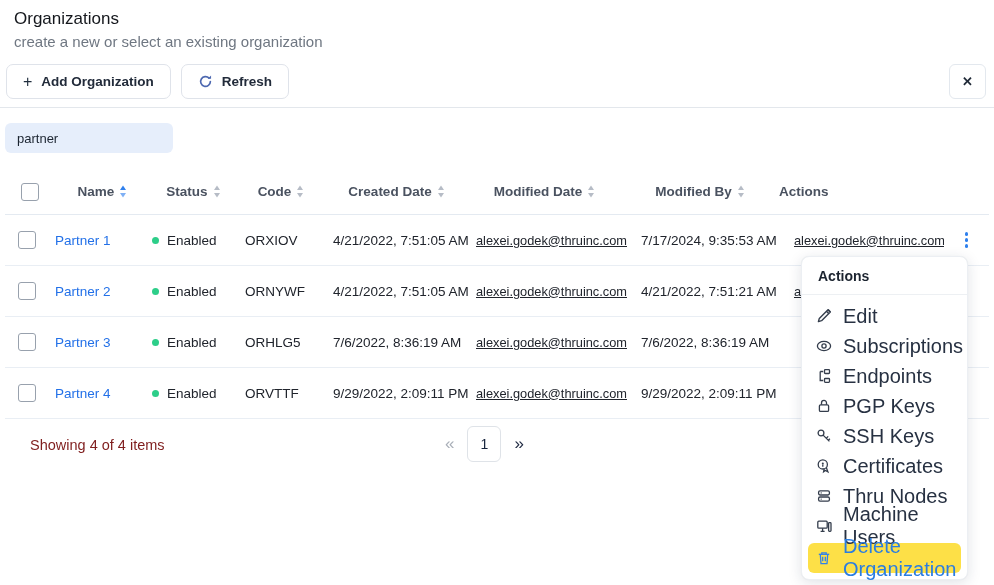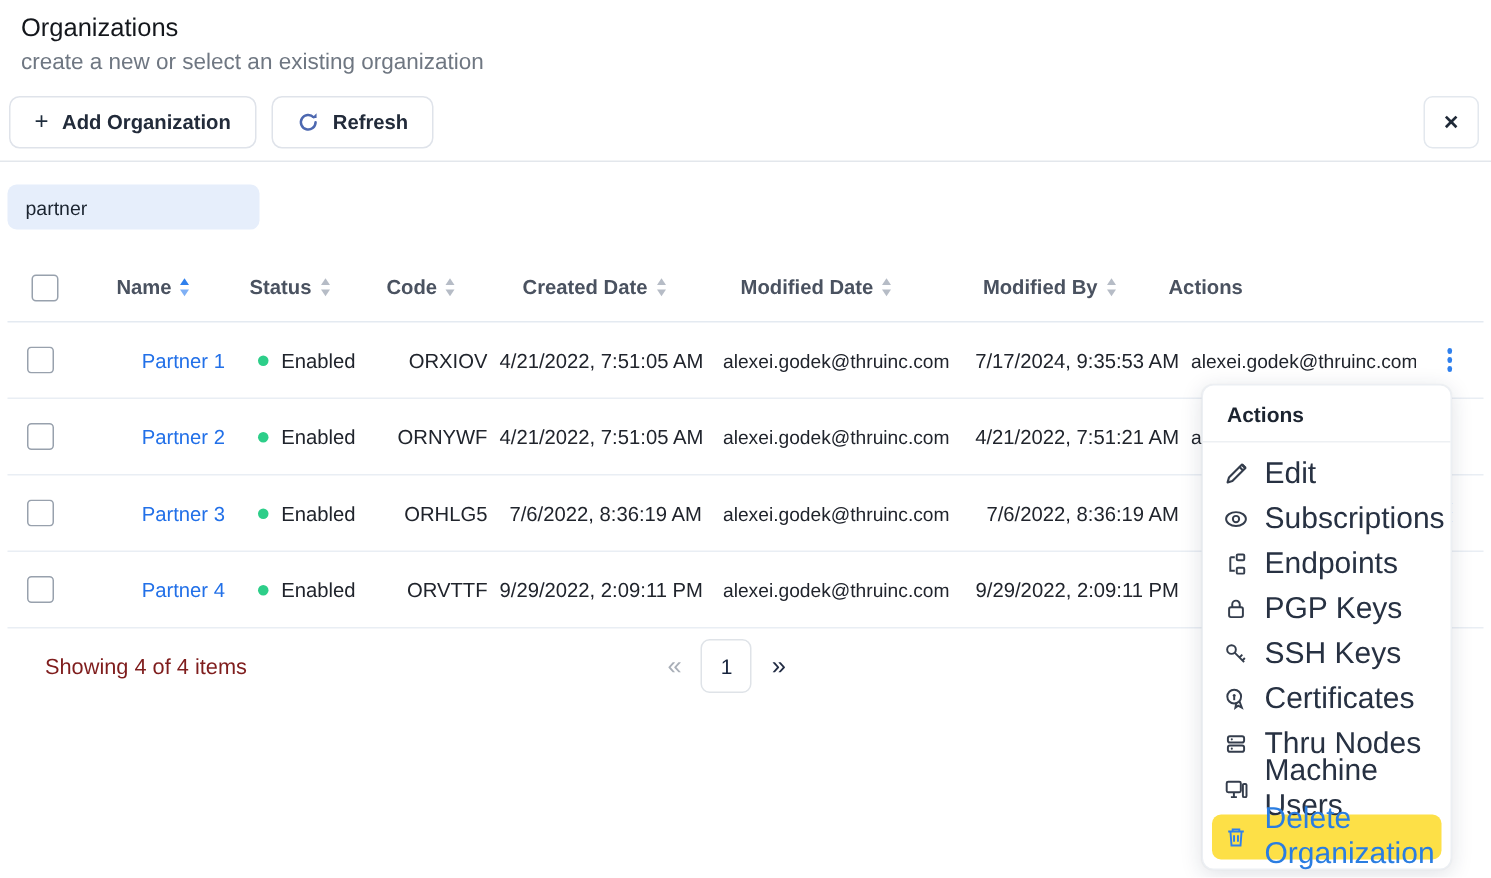--- a/index.html
+++ b/index.html
@@ -27,33 +27,33 @@
     background:#e6eefb; border:none; border-radius:6px; padding:0 12px; font-size:13px;
     color:#1b2430; font-family:inherit; outline:none; }
 
   
   .tbl { margin:16px 5px 0 5px; width:984px; }
   .tr { display:flex; align-items:center; border-bottom:1px solid #e9eef4; }
   .tr.head { height:46px; border-bottom:1px solid #e4eaf1; }
   .tr.body { height:51px; }
   .th { display:flex; align-items:center; justify-content:center; gap:5px;
     font-size:13.5px; font-weight:700; color:#4a5260; }
-  .td { font-size:13.5px; color:#20242c; padding-left:8px; white-space:nowrap; overflow:hidden;text-align:right; }
+  .td { font-size:13.5px; color:#20242c; padding-left:8px; white-space:nowrap; overflow:hidden; }
   .c-cb   { flex:0 0 50px; }
   .c-name { flex:0 0 95px; }
   .c-status { flex:0 0 87px; }
   .c-code { flex:0 0 88px; }
   .c-cdate { flex:0 0 143px; }
   .c-cby  { flex:0 0 165px; }
   .c-mdate { flex:0 0 153px; }
   .c-mby  { flex:0 0 158px; }
   .c-act  { flex:0 0 45px; display:flex; justify-content:center; }
   .td.c-name { padding-left:0; }
   .td.c-status { padding-left:2px; }
-  .td.c-cby, .td.c-mby { font-size:12.8px; }
+  .td.c-cby, .td.c-mby { font-size:12.8px;text-decoration:underline; }
   .checkbox { display:block; width:18px; height:18px; margin-left:13px;
     border:1.5px solid #98a1ad; border-radius:3px; background:#fff; cursor:pointer; }
   .link { color:#2270e8; text-decoration:none; font-weight:400; cursor:pointer; }
   .status-wrap { display:inline-flex; align-items:center; gap:8px; }
   .dot { width:7px; height:7px; border-radius:50%; background:#2dce89; }
   .kebab { display:flex; flex-direction:column; gap:2.5px; cursor:pointer; padding:4px; }
   .kebab i { width:3.5px; height:3.5px; border-radius:50%; background:#2f80ed; display:block; }
   .sort svg { display:block; }
 
   

